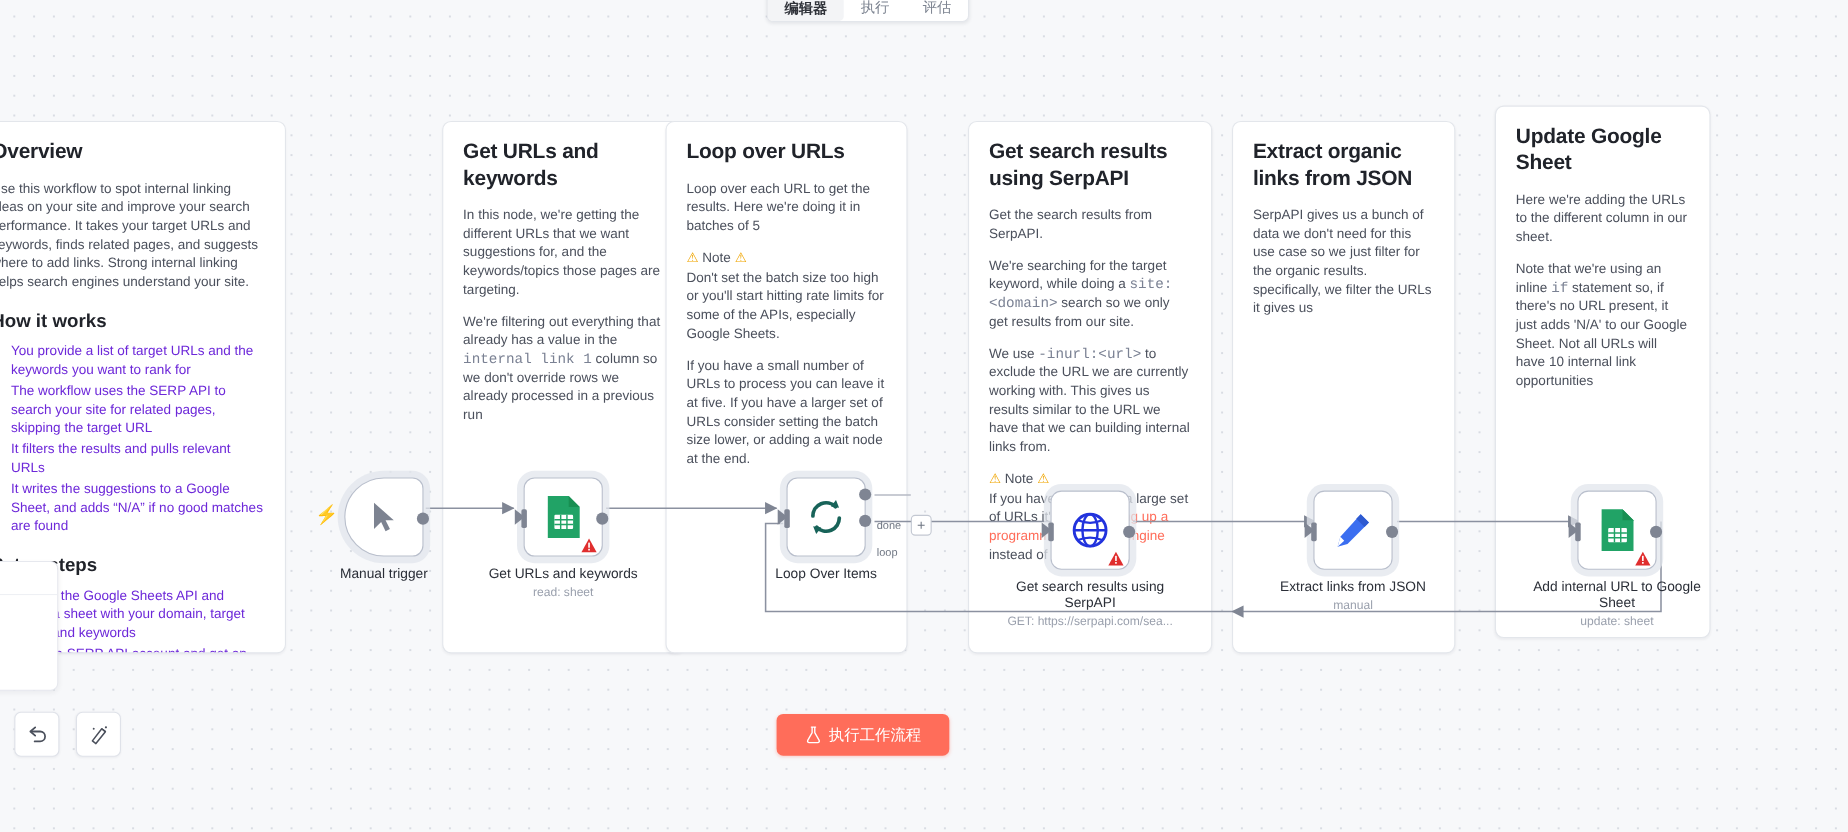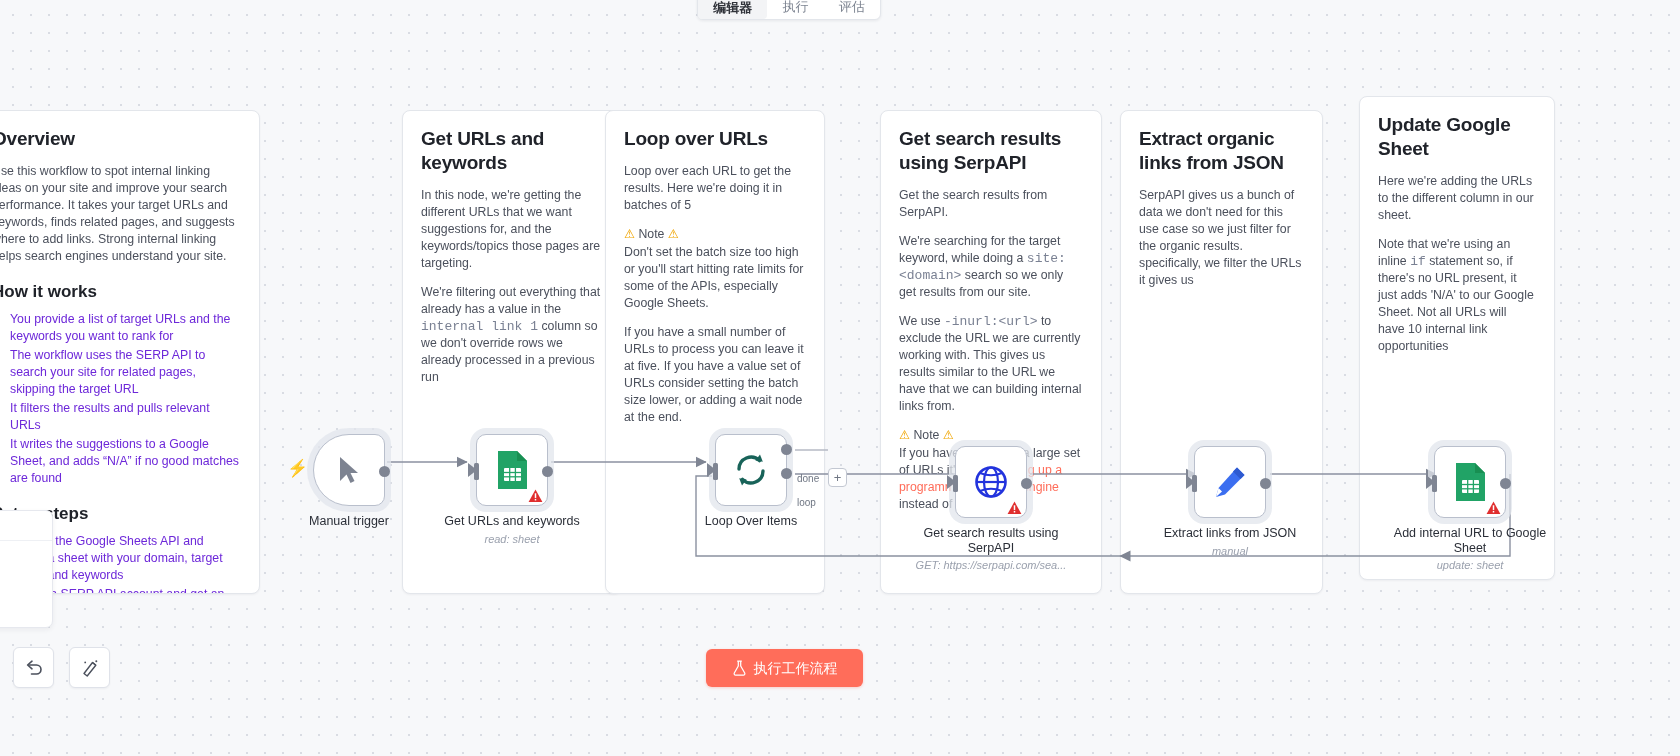--- a/index.html
+++ b/index.html
@@ -100,21 +100,21 @@
     position: absolute; top: 80px; left: 50%;
     transform: translateX(-50%);
     width: 180px; text-align: center;
     font-size: 12.5px; color: #2b2f38; line-height: 15px;
     font-weight: 400;
   }
   .node-sub {
     position: absolute; left: 50%;
     transform: translateX(-50%);
     width: 256px; text-align: center;
-    font-size: 11px; color: #9aa0ad; line-height: 14px; font-style: italic;
+    font-size: 11px; color: #9aa0ad; line-height: 14px;
   }
   .err-badge {
     position: absolute; right: 4px; bottom: 2px;
     width: 15px; height: 14px;
   }
   .port {
     position: absolute; width: 11px; height: 11px;
     border-radius: 50%; background: #7f8593; top: 30.5px;
   }
   .port.out { right: -6px; }
@@ -212,21 +212,21 @@
     <h2>Get URLs and keywords</h2>
     <p>In this node, we're getting the different URLs that we want suggestions for, and the keywords/topics those pages are targeting.</p>
     <p><span>We're filtering out everything that already has a value in the </span><code>internal link 1</code><span> column so we don't override rows we already processed in a previous run</span></p>
   </div>
 
   <div class="sticky" id="note-loop">
     <h2>Loop over URLs</h2>
     <p>Loop over each URL to get the results. Here we're doing it in batches of 5</p>
     <p style="margin-bottom:1px;"><span class="warn">⚠</span> <span>Note</span> <span class="warn">⚠</span></p>
     <p>Don't set the batch size too high or you'll start hitting rate limits for some of the APIs, especially Google Sheets.</p>
-    <p>If you have a small number of URLs to process you can leave it at five. If you have a value set of URLs consider setting the batch size lower, or adding a wait node at the end.</p>
+    <p>If you have a small number of URLs to process you can leave it at five. If you have a larger set of URLs consider setting the batch size lower, or adding a wait node at the end.</p>
   </div>
 
   <div class="sticky" id="note-serp">
     <h2>Get search results using SerpAPI</h2>
     <p>Get the search results from SerpAPI.</p>
     <p><span>We're searching for the target keyword, while doing a </span><code>site:&lt;domain&gt;</code><span> search so we only get results from our site.</span></p>
     <p><span>We use </span><code>-inurl:&lt;url&gt;</code><span> to exclude the URL we are currently working with. This gives us results similar to the URL we have that we can building internal links from.</span></p>
     <p style="margin-bottom:1px;"><span class="warn">⚠</span> <span>Note</span> <span class="warn">⚠</span></p>
     <p><span>If you have to process a large set of URLs it's worth </span><a class="note-link" href="#">setting up a programmable search engine</a><span> instead of using SerAPI</span></p>
   </div>

